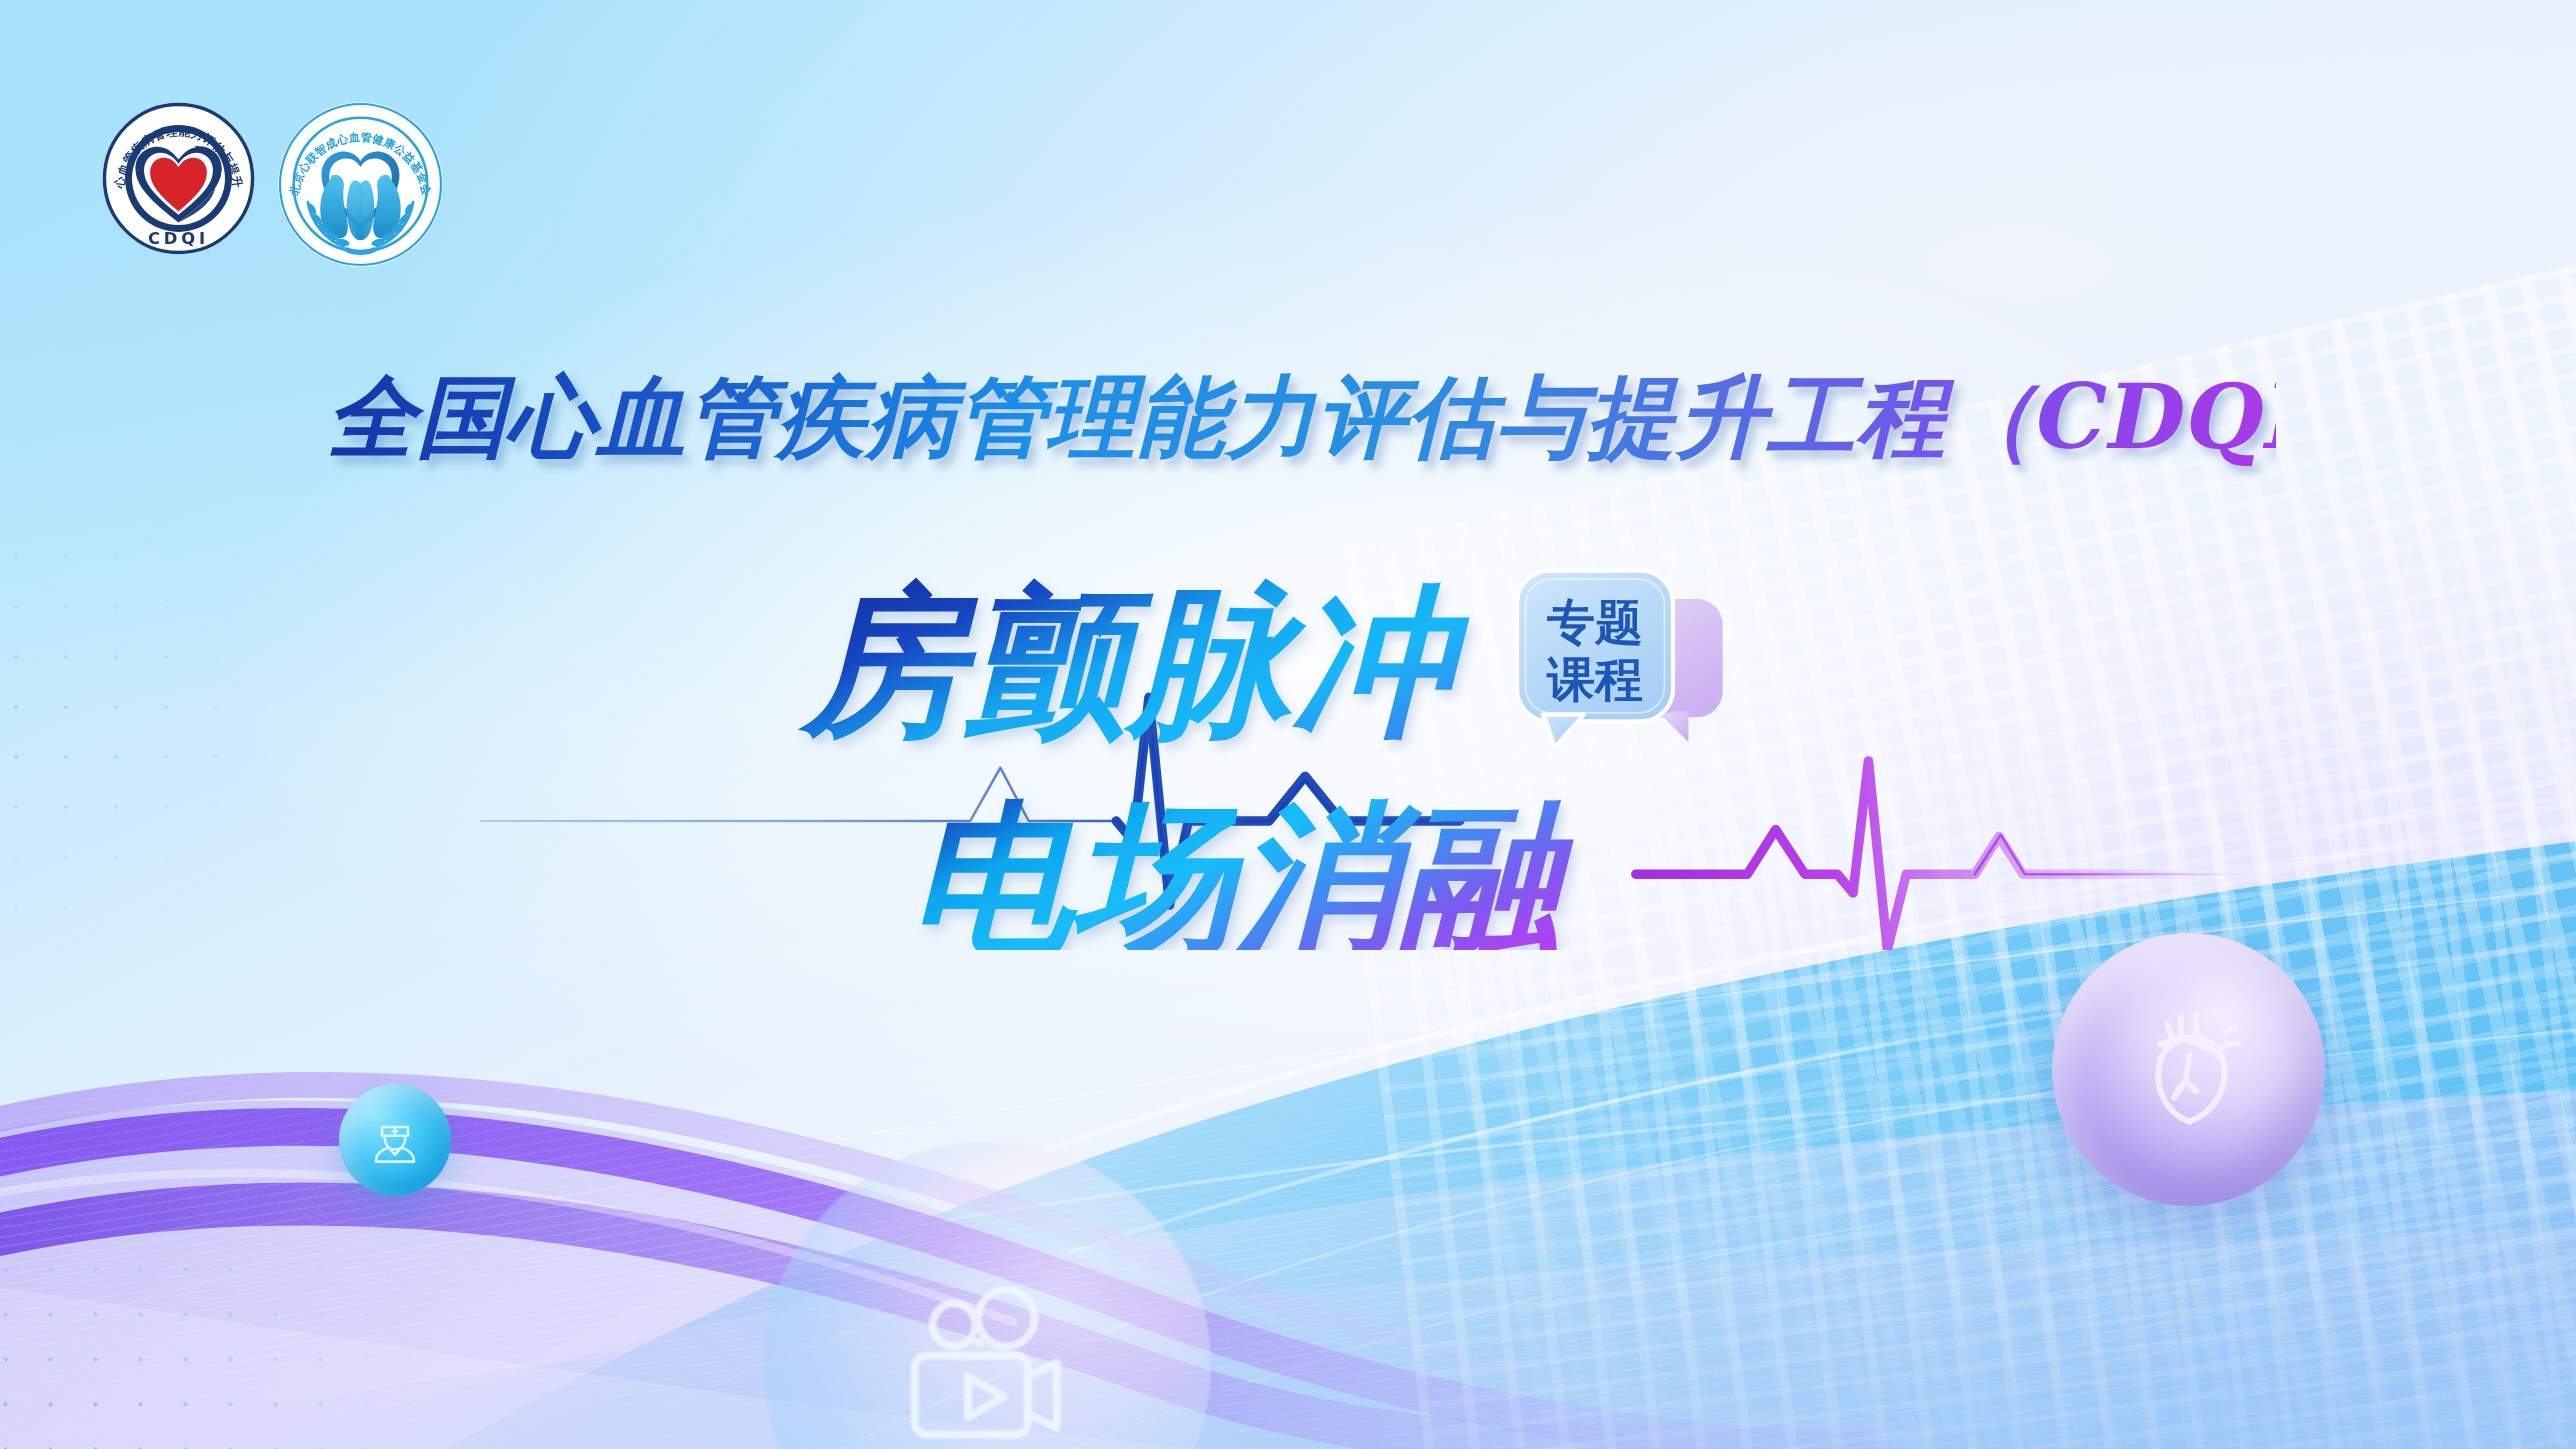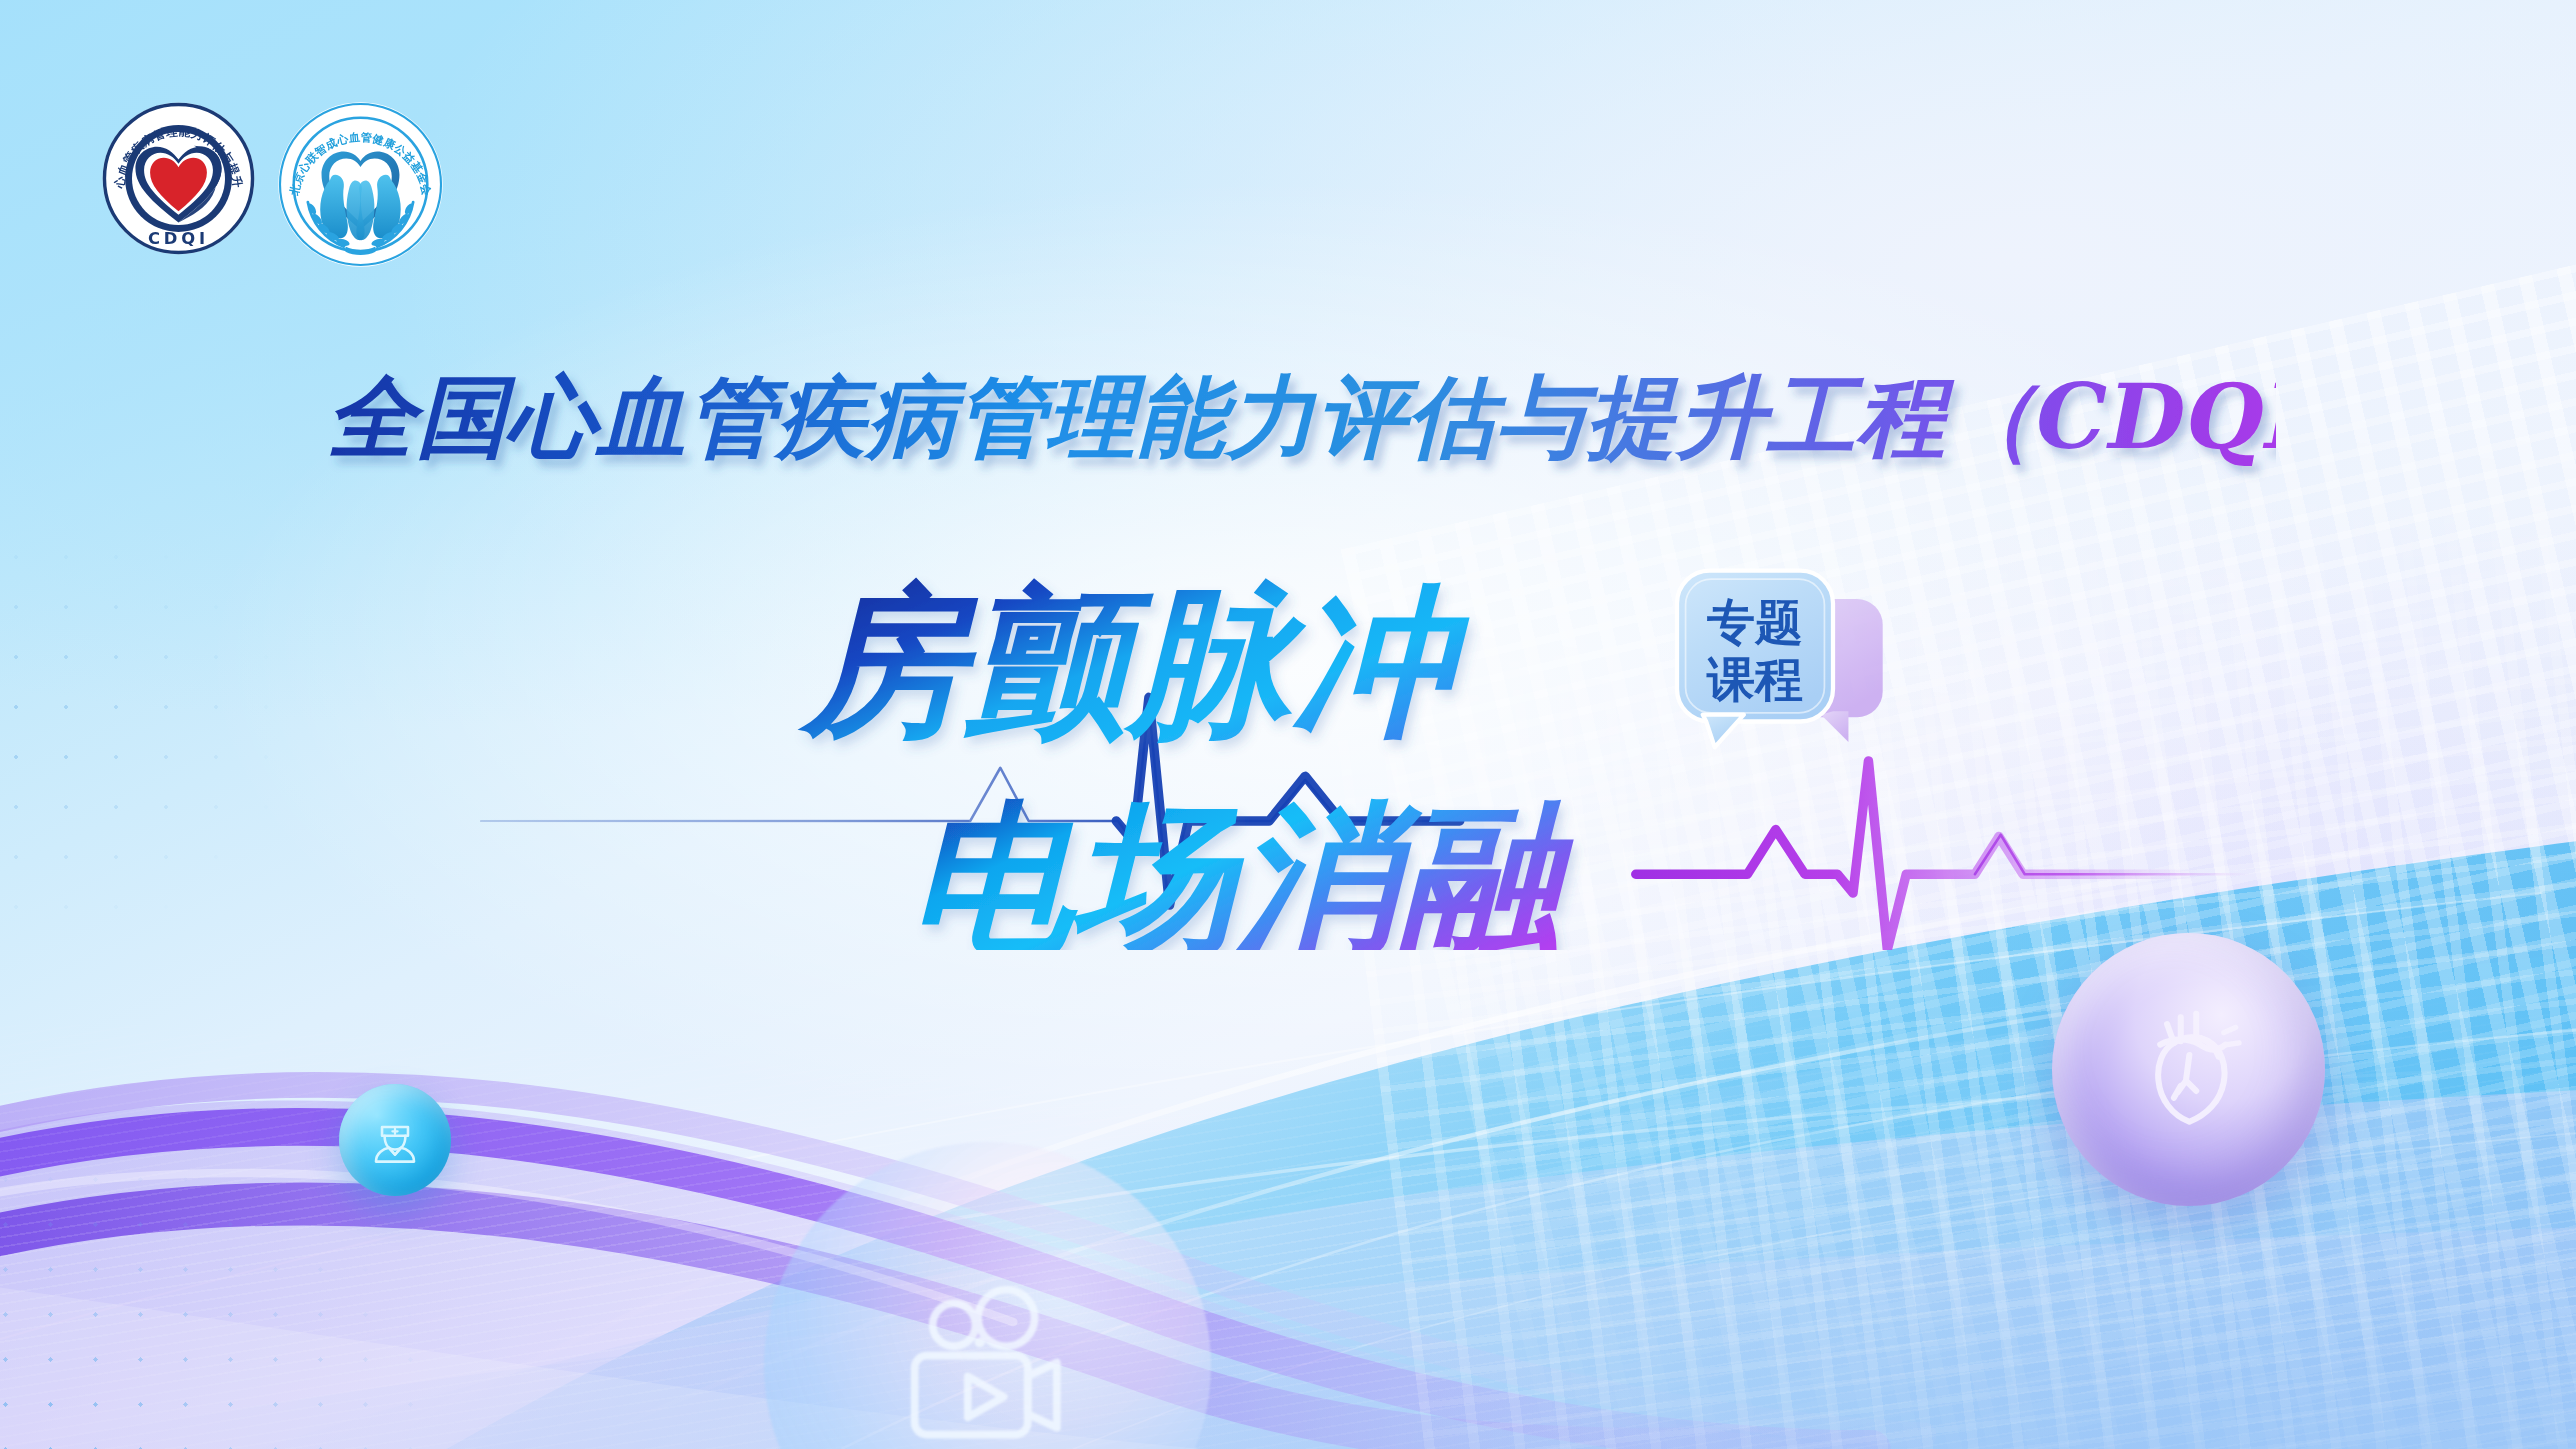--- a/index.html
+++ b/index.html
@@ -67,21 +67,21 @@
   .logo{position:relative;}
   .logo svg{display:block;}
 
   .kicker{
     position:absolute;left:318px;top:343px;width:1958px;height:150px;
   }
   .kicker svg{display:block;}
 
   .title-wrap{position:absolute;left:0;top:546px;width:2576px;height:404px;}
 
-  .badge-group{position:absolute;left:1665px;top:560px;width:240px;height:215px;}
+  .badge-group{position:absolute;left:1505px;top:560px;width:240px;height:215px;}
 
   
   .bubble{position:absolute;border-radius:50%;}
   .bubble-doctor{
     left:339px;top:1084px;width:112px;height:112px;
     background:radial-gradient(circle at 34% 28%, #8fe4ff 0%, #46c8f8 42%, #21b6f2 72%, #19a6e6 100%);
     box-shadow:0 15.5px 34px rgba(40,150,220,.30), inset -8.6px -12px 26px rgba(0,90,150,.25), inset 8.6px 10.3px 22px rgba(255,255,255,.55);
   }
   .bubble-heart{
     left:2052px;top:933px;width:273px;height:273px;

